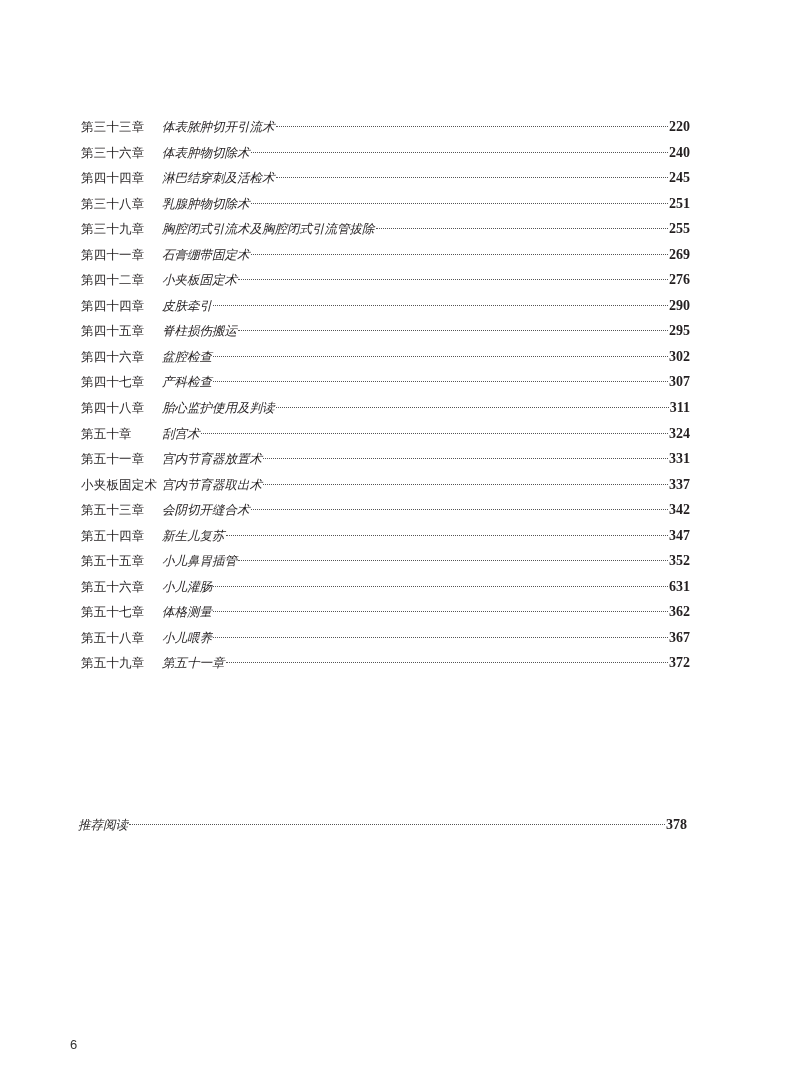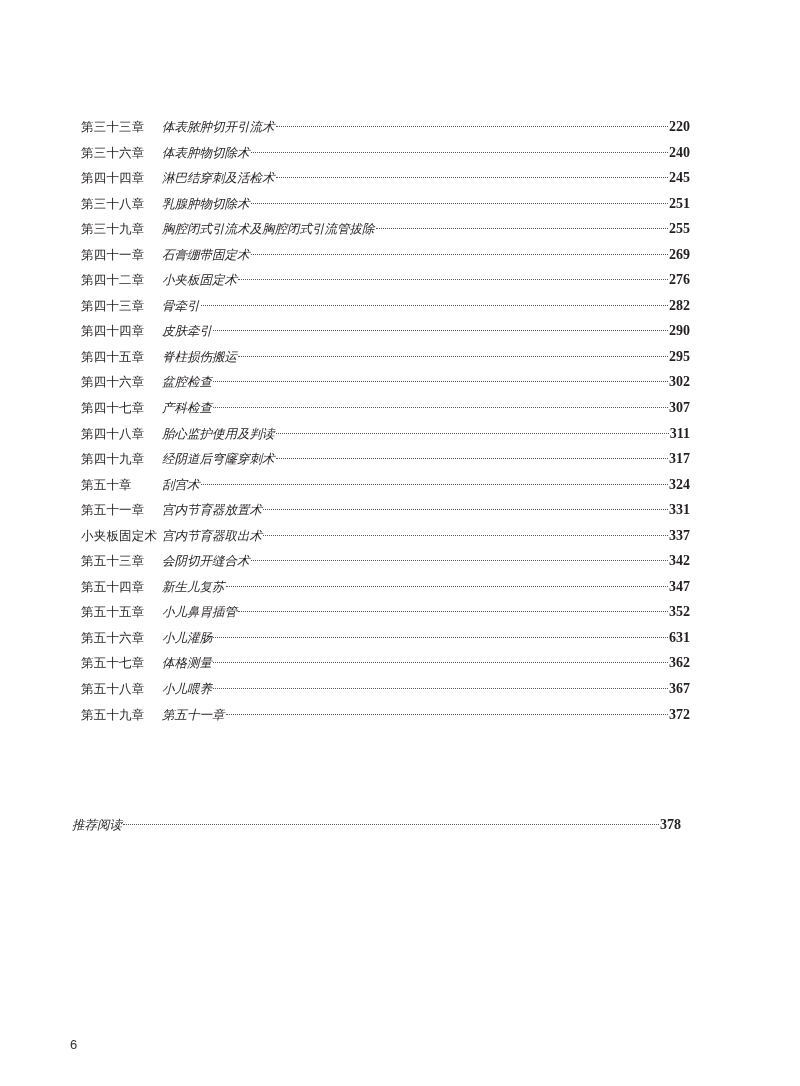--- a/index.html
+++ b/index.html
@@ -4,21 +4,21 @@
 <style>
   html, body { margin: 0; padding: 0; background: #ffffff; }
   body { width: 800px; height: 1086px; position: relative; overflow: hidden;
          font-family: "DejaVu Serif", "Liberation Serif", serif; color: #231f20; }
   .toc { position: absolute; left: 81px; top: 99px; width: 609px; }
   .row { display: flex; align-items: baseline; height: 25.55px; line-height: 20px; font-size: 12.5px; }
   .chap { width: 81px; flex: 0 0 81px; letter-spacing: 0.2px; margin-top: 18px; }
   .title { flex: 0 0 auto; white-space: nowrap; font-style: italic; }
   .leader { flex: 1 1 auto; border-bottom: 1px dotted #555; margin: 0 1px; transform: translateY(-4px); min-width: 10px; }
   .page { flex: 0 0 auto; font-family: "Liberation Serif", serif; font-size: 14px; font-weight: bold; }
-  .extra { position: absolute; left: 72px; top: 815px; width: 609px; }
+  .extra { position: absolute; left: 78px; top: 815px; width: 609px; }
   .pagenum { position: absolute; left: 70px; top: 1037px; font-family: "Liberation Sans", sans-serif;
              font-size: 13px; color: #333; }
 </style>
 </head>
 <body>
 
 <div class="toc" id="toc">
     <div class="row">
       <span class="chap">第三十三章</span>
       <span class="title">体表脓肿切开引流术</span>
@@ -55,26 +55,20 @@
       <span class="leader"></span>
       <span class="page">269</span>
     </div>
     <div class="row">
       <span class="chap">第四十二章</span>
       <span class="title">小夹板固定术</span>
       <span class="leader"></span>
       <span class="page">276</span>
     </div>
     <div class="row">
-      <span class="chap">第四十三章</span>
-      <span class="title">骨牵引</span>
-      <span class="leader"></span>
-      <span class="page">282</span>
-    </div>
-    <div class="row">
       <span class="chap">第四十四章</span>
       <span class="title">皮肤牵引</span>
       <span class="leader"></span>
       <span class="page">290</span>
     </div>
     <div class="row">
       <span class="chap">第四十五章</span>
       <span class="title">脊柱损伤搬运</span>
       <span class="leader"></span>
       <span class="page">295</span>
@@ -89,26 +83,20 @@
       <span class="chap">第四十七章</span>
       <span class="title">产科检查</span>
       <span class="leader"></span>
       <span class="page">307</span>
     </div>
     <div class="row">
       <span class="chap">第四十八章</span>
       <span class="title">胎心监护使用及判读</span>
       <span class="leader"></span>
       <span class="page">311</span>
-    </div>
-    <div class="row">
-      <span class="chap">第四十九章</span>
-      <span class="title">经阴道后穹窿穿刺术</span>
-      <span class="leader"></span>
-      <span class="page">317</span>
     </div>
     <div class="row">
       <span class="chap">第五十章</span>
       <span class="title">刮宫术</span>
       <span class="leader"></span>
       <span class="page">324</span>
     </div>
     <div class="row">
       <span class="chap">第五十一章</span>
       <span class="title">宫内节育器放置术</span>

